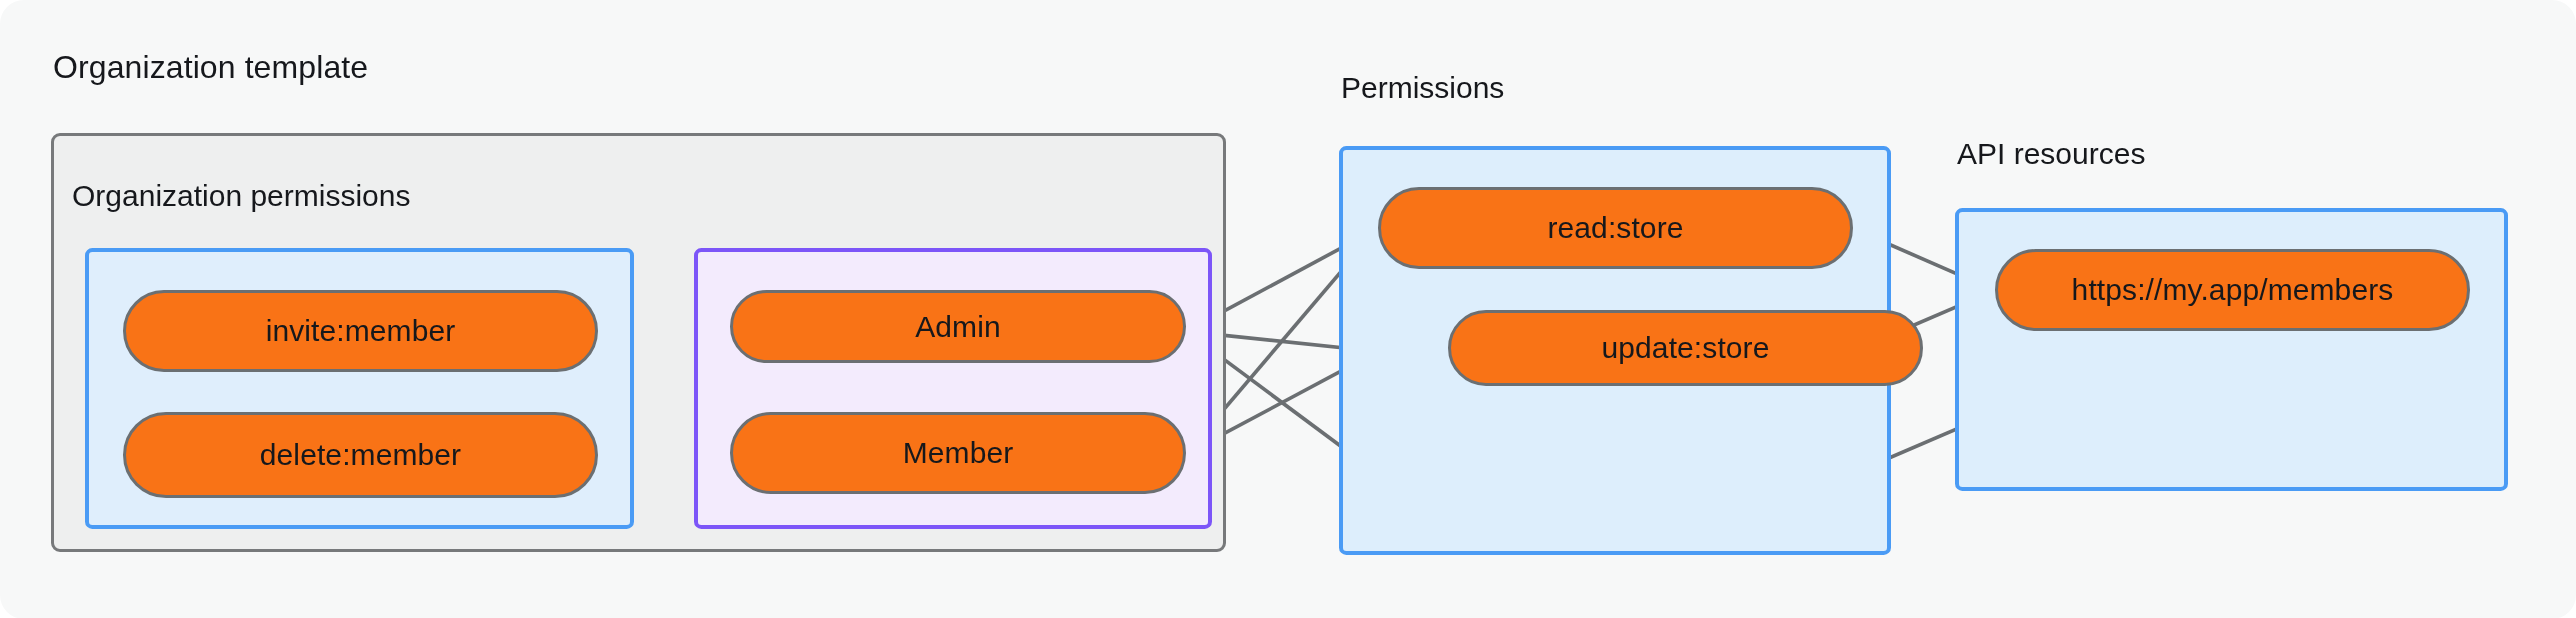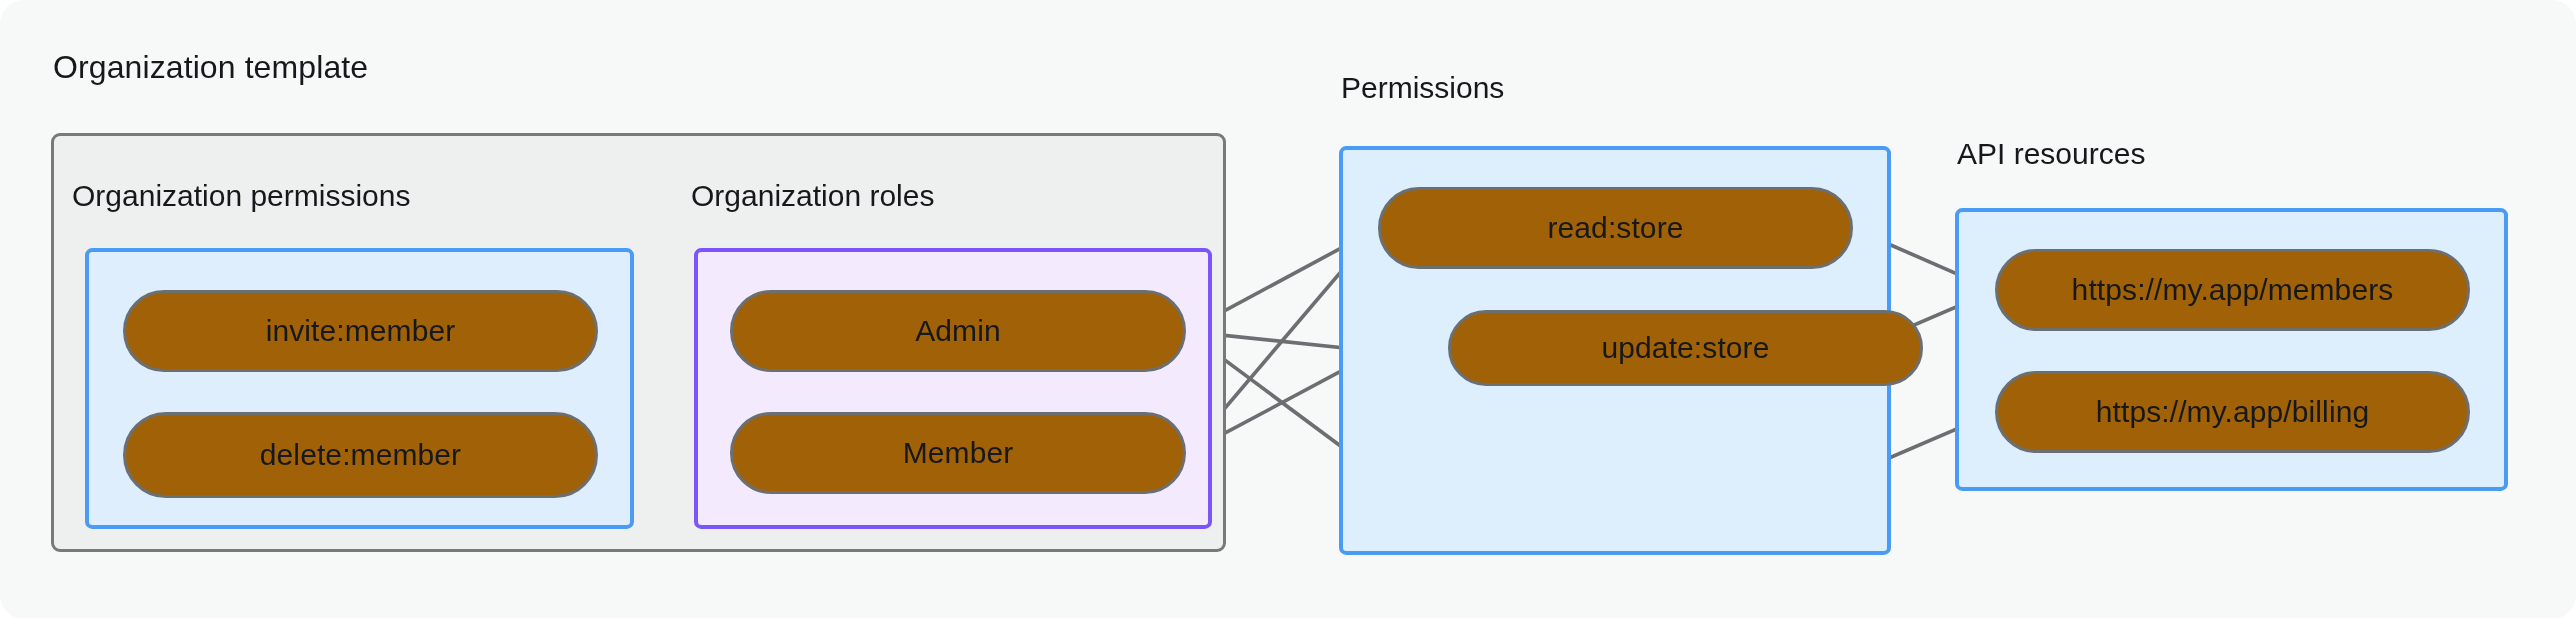--- a/index.html
+++ b/index.html
@@ -113,21 +113,21 @@
     border-radius: 7.3px;
   }
 
   
   .node {
     position: absolute;
     box-sizing: border-box;
     display: flex;
     align-items: center;
     justify-content: center;
-    background: #a16207;
+    background: #f97316;
     border: 3.7px solid #6b6f72;
     border-radius: 912px;
     color: #16181c;
     font-size: 30px;
     letter-spacing: 0.1px;
     white-space: nowrap;
     z-index: 3;
   }
 </style>
 </head>
@@ -161,29 +161,27 @@
   </svg>
 
   <div class="group template-box"></div>
   <div class="group-title title-template">Organization template</div>
 
   <div class="subgroup-title title-org-permissions">Organization permissions</div>
   <div class="group box-org-permissions"></div>
   <div class="node" style="left:123px; top:290px; width:475px; height:82px;">invite:member</div>
   <div class="node" style="left:123px; top:412px; width:475px; height:86px;">delete:member</div>
 
-  <div class="subgroup-title title-org-roles">Organization roles</div>
   <div class="group box-org-roles"></div>
-  <div class="node" style="left:730px; top:290px; width:456px; height:82px;">Admin</div>
+  <div class="node" style="left:730px; top:290px; width:456px; height:73px;">Admin</div>
   <div class="node" style="left:730px; top:412px; width:456px; height:82px;">Member</div>
 
   <div class="subgroup-title title-permissions">Permissions</div>
   <div class="group box-permissions"></div>
   <div class="node" style="left:1378px; top:187px; width:475px; height:82px;">read:store</div>
   <div class="node" style="left:1448px; top:310px; width:475px; height:76px;">update:store</div>
 
   <div class="subgroup-title title-api-resources">API resources</div>
   <div class="group box-api-resources"></div>
   <div class="node" style="left:1995px; top:249px; width:475px; height:82px;text-align:center;">https://my.app/members</div>
-  <div class="node" style="left:1995px; top:371px; width:475px; height:82px;">https://my.app/billing</div>
 
 </div>
 
 
 </body></html>

